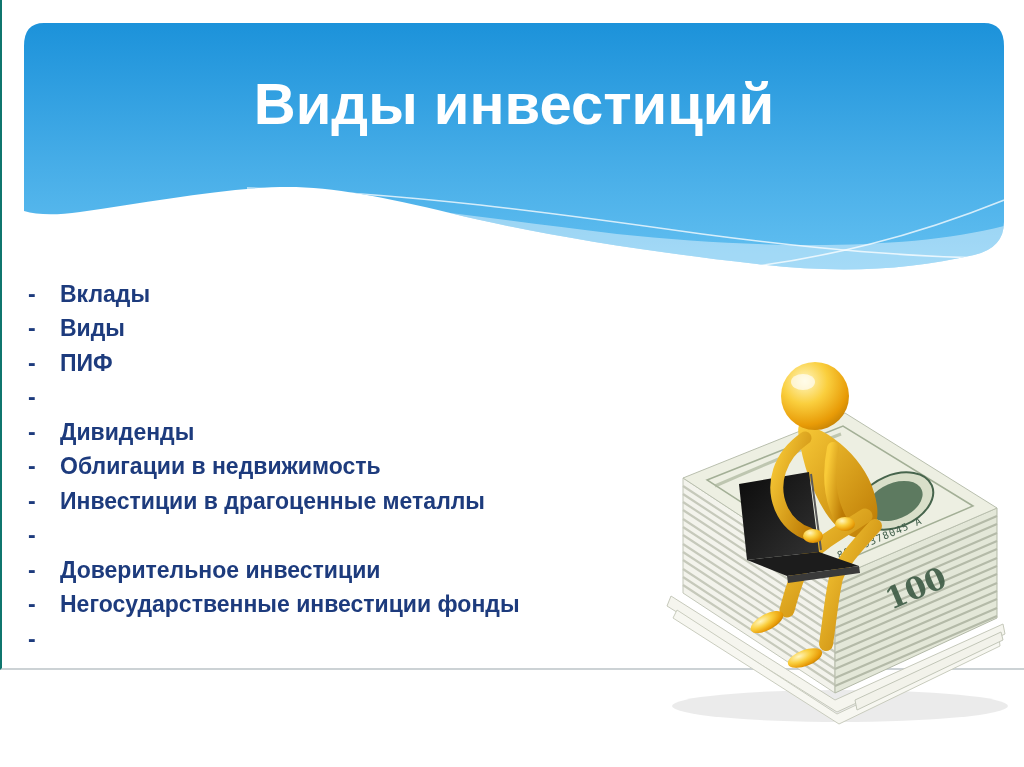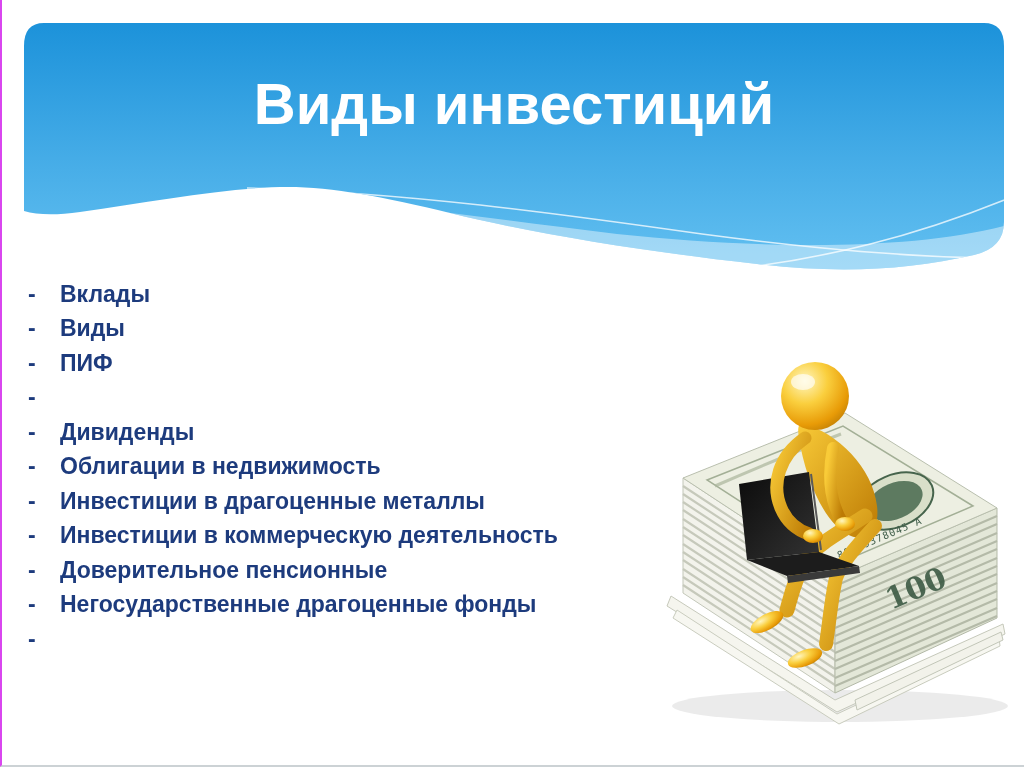--- a/index.html
+++ b/index.html
@@ -4,24 +4,24 @@
 <style>
   html, body { margin: 0; padding: 0; }
   body {
     width: 1024px; height: 767px;
     font-family: "Liberation Sans", sans-serif;
     background: #ffffff;
     overflow: hidden;
   }
   .slide {
     position: relative;
-    width: 1024px; height: 767px;
+    width: 1024px; height: 670px;
     background: #ffffff;
     box-sizing: border-box;
-    border-left: 2px solid #d946ef;
+    border-left: 2px solid #0f766e;
     border-bottom: 2px solid #ccd2d5;
   }
   .header-svg {
     position: absolute;
     left: 0; top: 0;
     width: 1024px; height: 290px;
     display: block;
   }
   .slide-title {
     position: absolute;
@@ -120,29 +120,28 @@
     <li>
         <span class="dash">-</span>
         <span>Облигации в недвижимость</span>
       </li>
     <li>
         <span class="dash">-</span>
         <span>Инвестиции в драгоценные металлы</span>
       </li>
     <li>
         <span class="dash">-</span>
-        <span>Инвестиции в коммерческую деятельность</span>
-      </li>
-    <li>
-        <span class="dash">-</span>
-        <span>Доверительное пенсионные</span>
-      </li>
-    <li>
-        <span class="dash">-</span>
-        <span>Негосударственные драгоценные фонды</span>
+      </li>
+    <li>
+        <span class="dash">-</span>
+        <span>Доверительное инвестиции</span>
+      </li>
+    <li>
+        <span class="dash">-</span>
+        <span>Негосударственные инвестиции фонды</span>
       </li>
     <li>
         <span class="dash">-</span>
       </li>
   </ul>
 
   <svg class="money-illustration" viewBox="0 0 370 392" aria-hidden="true">
     <defs>
       <radialGradient id="goldHead" cx="0.35" cy="0.28" r="0.95">
         <stop offset="0" stop-color="#fff6c0"></stop>

